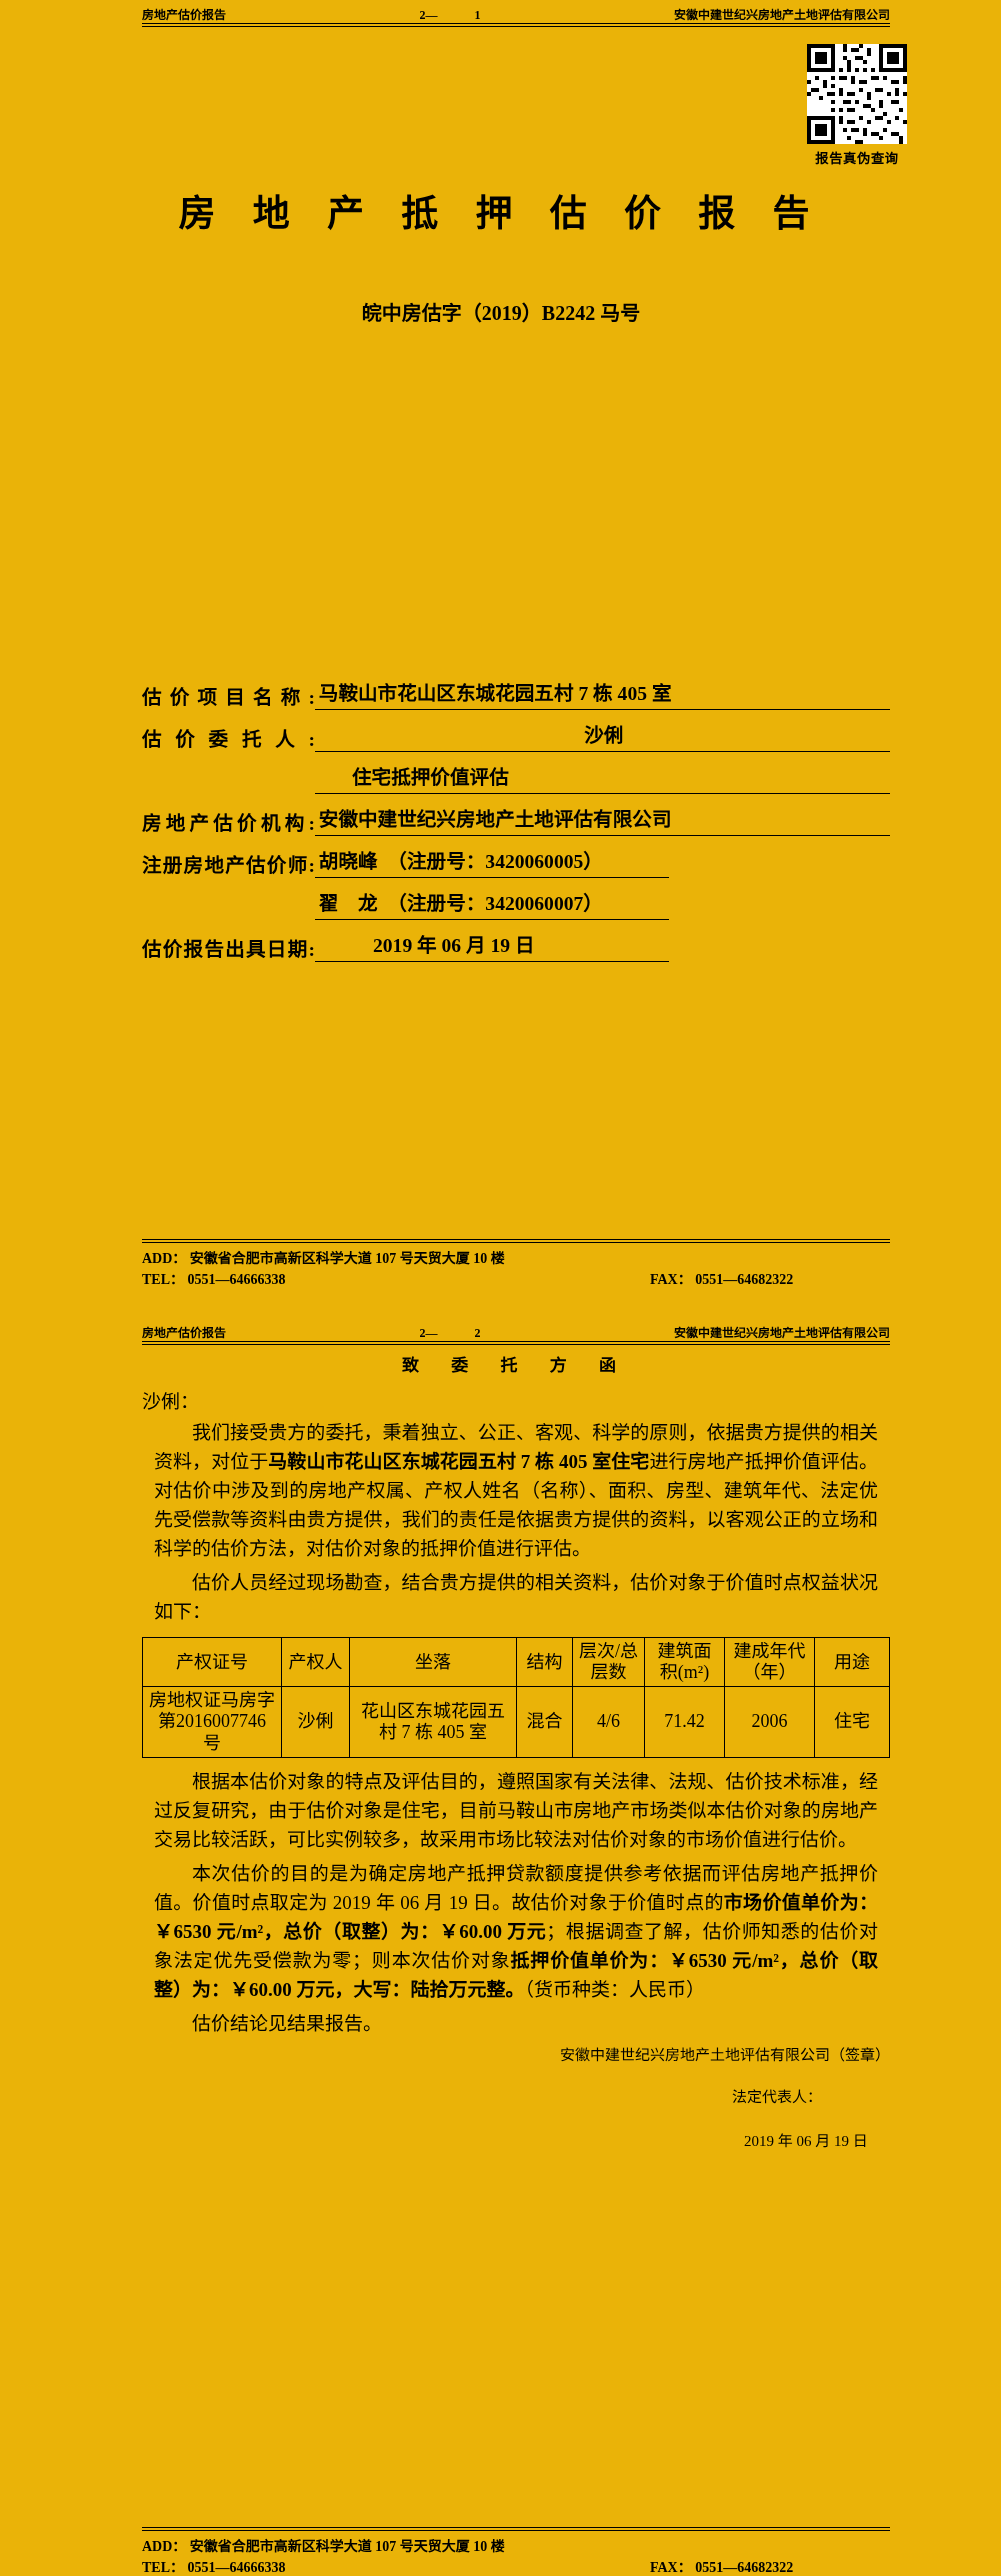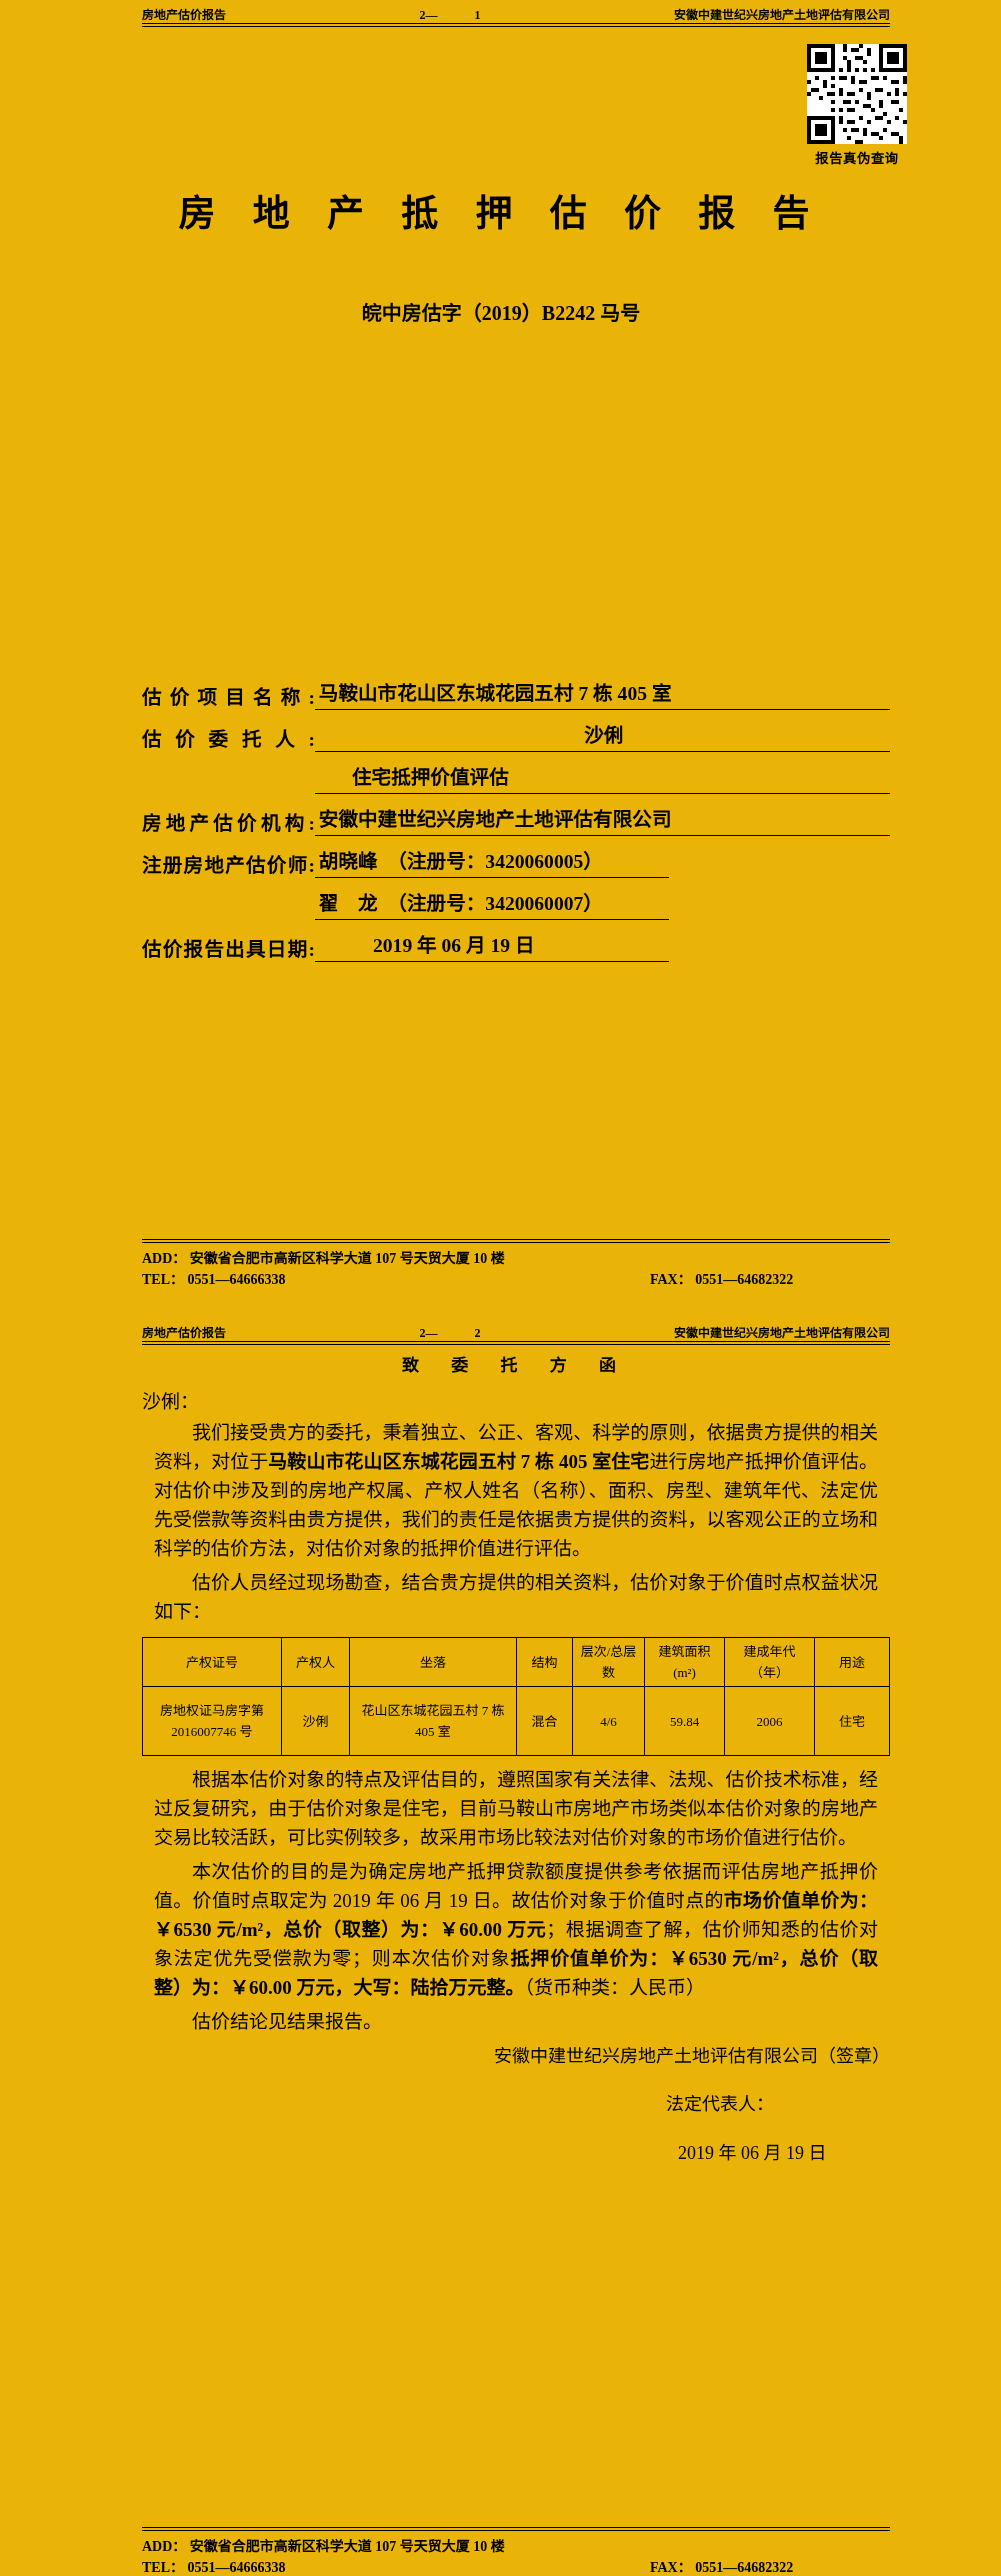--- a/index.html
+++ b/index.html
@@ -57,28 +57,28 @@
   .ftr { position: absolute; left: 142px; right: 112px; top: 1239px; font-size: 14px; font-weight: bold; }
   .ftr-add { margin: 3.2px 0 1.3px; }
   .ftr-row { position: relative; margin-bottom: 3.8px; }
   .ftr-fax { position: absolute; left: 508px; top: 0; }
   
   .content { position: absolute; top: 63px; left: 142px; right: 112px; font-size: 19px; }
   .letter-title { margin: 0 0 10px; text-align: center; font-size: 17px; font-weight: bold; letter-spacing: 14px; white-space: nowrap; }
   .salute { margin: 7.6px 0 5px; }
   .para { margin: 5px 12px; line-height: 29px; text-indent: 2em; text-align: justify; }
   .para b { font-weight: bold; }
-  .props { width: 100%; border-collapse: collapse; margin: 11.4px 0 8.8px; font-size: 13px; table-layout: fixed; }
+  .props { width: 100%; border-collapse: collapse; margin: 11.4px 0 8.8px; font-size: 18px; table-layout: fixed; }
   .props th, .props td {
     border: 0.6px solid #000; text-align: center; vertical-align: middle;
     padding: 2.5px 3.8px; font-weight: normal; line-height: 21.5px; word-break: break-word;
   }
   .props thead th { height: 40px; }
   .props tbody td { height: 69px; }
-  .sig { margin-left: auto; width: max-content; font-size: 18px; }
+  .sig { margin-left: auto; width: max-content; font-size: 15px; }
   .sig-legal { margin: 21.5px 0 0 172px; }
   .sig-date { margin: 23px 0 0 184px; }
 </style>
 </head>
 <body>
 
 <section class="page pg1">
 
   <div class="hdr">
     <span>房地产估价报告</span>
@@ -190,21 +190,21 @@
           <th>用途</th>
         </tr>
       </thead>
       <tbody>
         <tr>
           <td>房地权证马房字第2016007746 号</td>
           <td>沙俐</td>
           <td>花山区东城花园五村 7 栋 405 室</td>
           <td>混合</td>
           <td>4/6</td>
-          <td>59.84</td>
+          <td>71.42</td>
           <td>2006</td>
           <td>住宅</td>
         </tr>
       </tbody>
     </table>
 
     <p class="para">根据本估价对象的特点及评估目的，遵照国家有关法律、法规、估价技术标准，经过反复研究，由于估价对象是住宅，目前马鞍山市房地产市场类似本估价对象的房地产交易比较活跃，可比实例较多，故采用市场比较法对估价对象的市场价值进行估价。</p>
 
     <p class="para"><span>本次估价的目的是为确定房地产抵押贷款额度提供参考依据而评估房地产抵押价值。价值时点取定为 2019 年 06 月 19 日。故估价对象于价值时点的</span><b>市场价值单价为：￥6530 元/m²，总价（取整）为：￥60.00 万元</b><span>；根据调查了解，估价师知悉的估价对象法定优先受偿款为零；则本次估价对象</span><b>抵押价值单价为：￥6530 元/m²，总价（取整）为：￥60.00 万元，大写：陆拾万元整。</b><span>（货币种类：人民币）</span></p>
 

